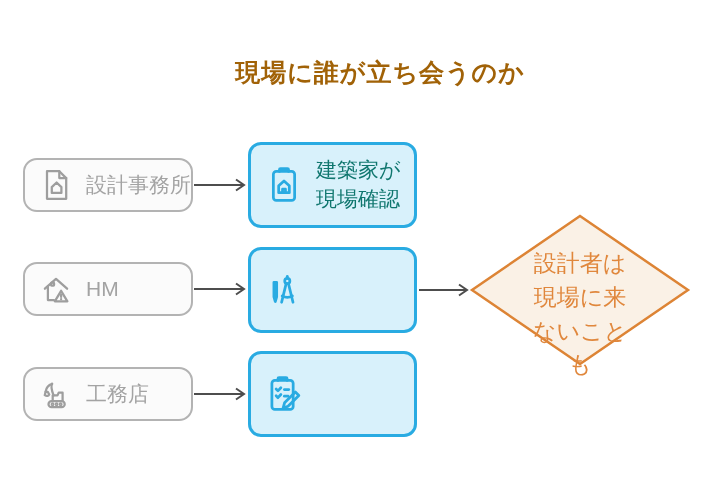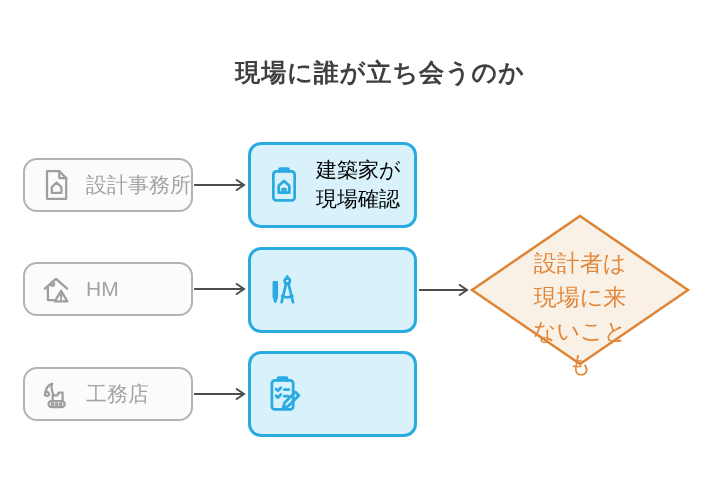--- a/index.html
+++ b/index.html
@@ -10,21 +10,21 @@
     background: #ffffff;
     font-family: "Liberation Sans", "DejaVu Sans", sans-serif;
     overflow: hidden;
   }
   .title {
     position: absolute;
     left: 100px; top: 56px; width: 560px;
     text-align: center;
     font-size: 25px;
     font-weight: 700;
-    color: #404040;
+    color: #a16207;
     letter-spacing: 1px;
   }
   .connector-layer {
     position: absolute;
     left: 0; top: 0;
   }
   .source-box {
     position: absolute;
     left: 23px;
     width: 170px; height: 54px;
@@ -51,21 +51,21 @@
     border: 3px solid #29abe2;
     border-radius: 13px;
     display: flex;
     align-items: center;
     gap: 10px;
     padding-left: 11px;
   }
   .process-box .label {
     font-size: 21px;
     line-height: 1.38;
-    color: #000000;
+    color: #0f766e;
     width: 112px;
   }
   .result-label {
     position: absolute;
     left: 528px; top: 247px;
     width: 104px;
     text-align: center;
     font-size: 23px;
     line-height: 1.47;
     color: #e0873c;

